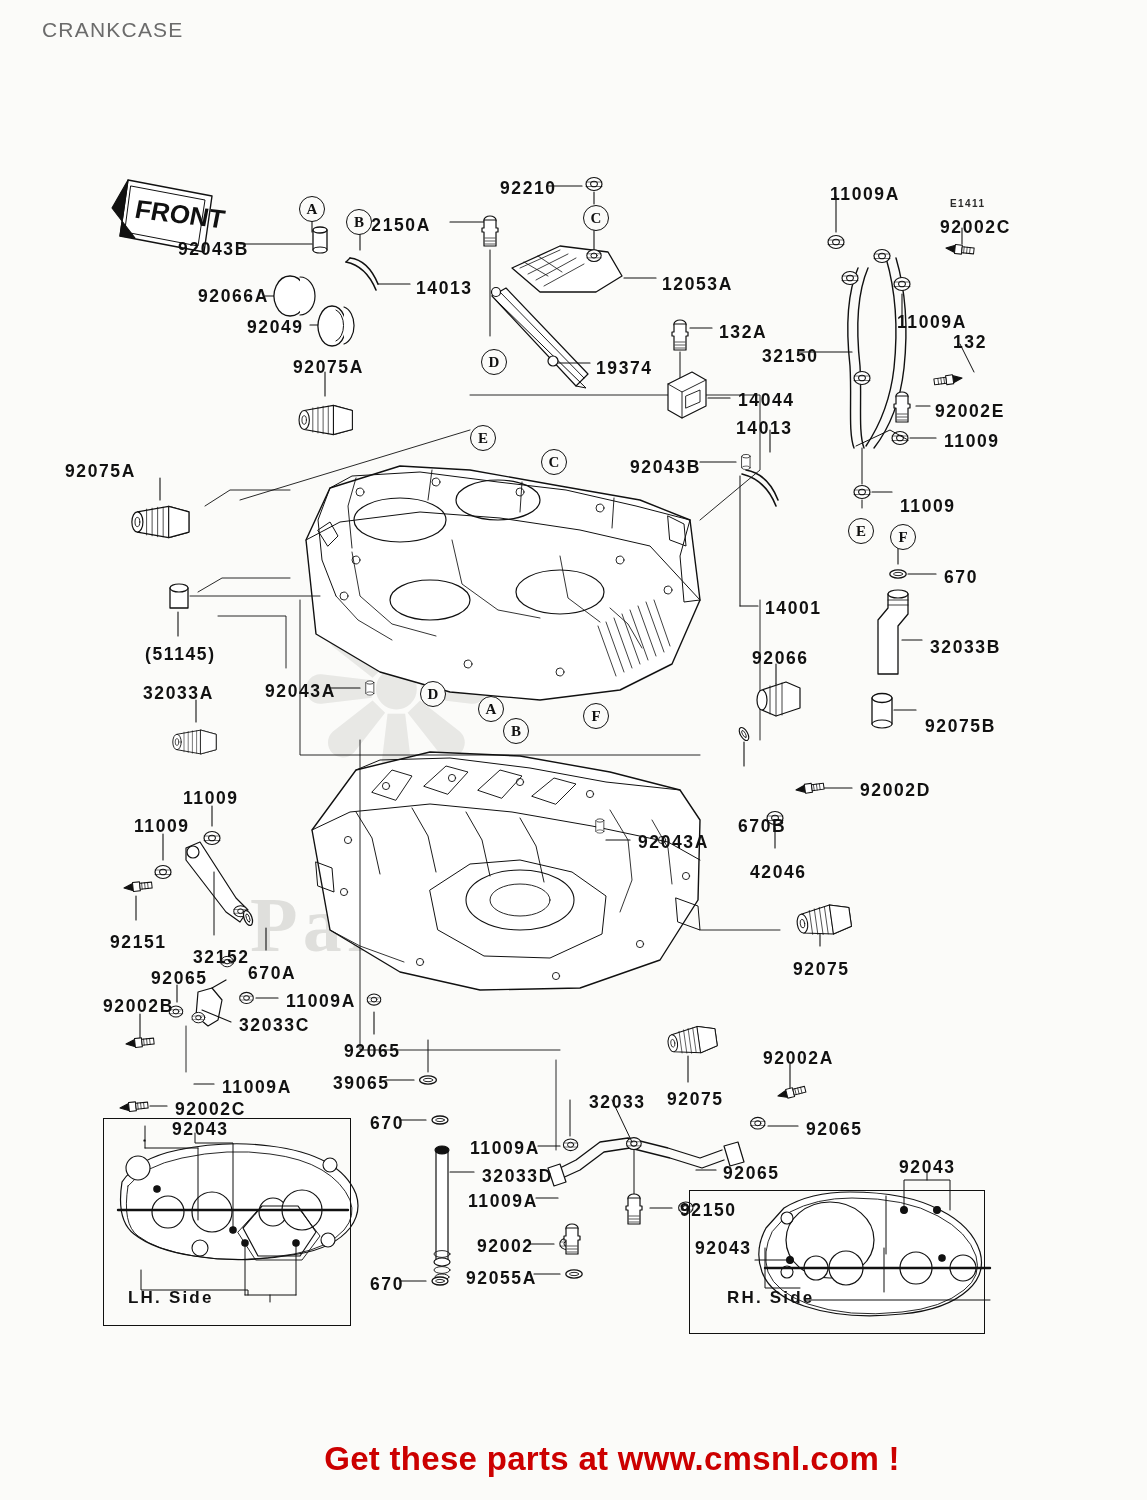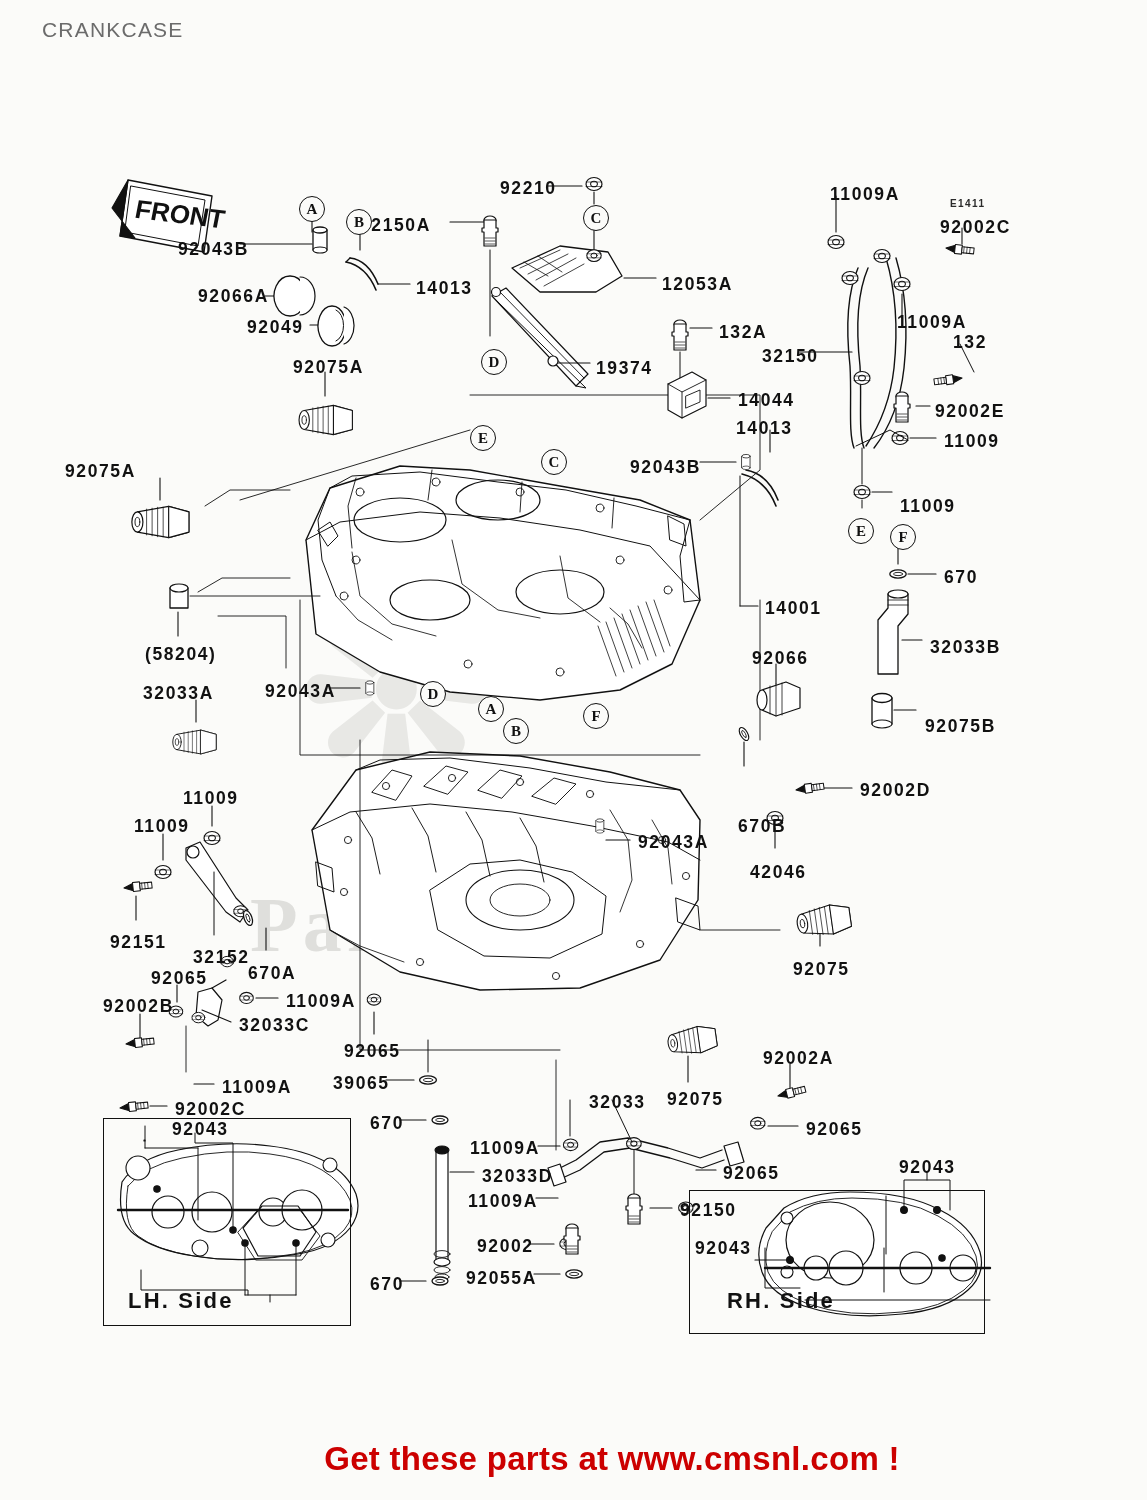--- a/index.html
+++ b/index.html
@@ -23,21 +23,21 @@
     padding-left:40px;
   }
   
   .lbl{
     position:absolute;
     font-size:17.5px;font-weight:700;color:#111;
     letter-spacing:1.6px;white-space:nowrap;
     font-family:"Liberation Sans", sans-serif;
   }
   .inset-cap{
-    position:absolute;font-size:22px;font-weight:700;color:#111;
+    position:absolute;font-size:17px;font-weight:700;color:#111;
     letter-spacing:2.2px;white-space:nowrap;
   }
   
   .bub{
     position:absolute;width:26px;height:26px;border:1.6px solid #111;
     border-radius:50%;box-sizing:border-box;background:#fbfbf9;
     font-size:15px;font-weight:700;color:#111;
     display:flex;align-items:center;justify-content:center;
     font-family:"Liberation Serif", serif;
   }
@@ -673,21 +673,21 @@
     <div class="lbl" style="left: 944px; top: 567px;">670</div>
     <div class="lbl" style="left: 930px; top: 637px;">32033B</div>
     <div class="lbl" style="left: 925px; top: 702px; margin-top: 14px;">92075B</div>
     <div class="lbl" style="left: 752px; top: 648px;">92066</div>
     <div class="lbl" style="left: 726px; top: 816px; margin-left: 12px;">670B</div>
     <div class="lbl" style="left: 860px; top: 780px;">92002D</div>
     <div class="lbl" style="left: 750px; top: 862px;">42046</div>
     <div class="lbl" style="left: 638px; top: 832px;">92043A</div>
     <div class="lbl" style="left: 793px; top: 959px;">92075</div>
     <div class="lbl" style="left: 65px; top: 461px;">92075A</div>
-    <div class="lbl" style="left: 145px; top: 644px;">(58204)</div>
+    <div class="lbl" style="left: 145px; top: 644px;">(51145)</div>
     <div class="lbl" style="left: 143px; top: 683px;">32033A</div>
     <div class="lbl" style="left: 265px; top: 681px;">92043A</div>
     <div class="lbl" style="left: 183px; top: 788px;">11009</div>
     <div class="lbl" style="left: 134px; top: 816px;">11009</div>
     <div class="lbl" style="left: 110px; top: 932px;">92151</div>
     <div class="lbl" style="left: 193px; top: 947px;">32152</div>
     <div class="lbl" style="left: 248px; top: 963px;">670A</div>
     <div class="lbl" style="left: 151px; top: 968px;">92065</div>
     <div class="lbl" style="left: 286px; top: 991px;">11009A</div>
     <div class="lbl" style="left: 103px; top: 996px;">92002B</div>

